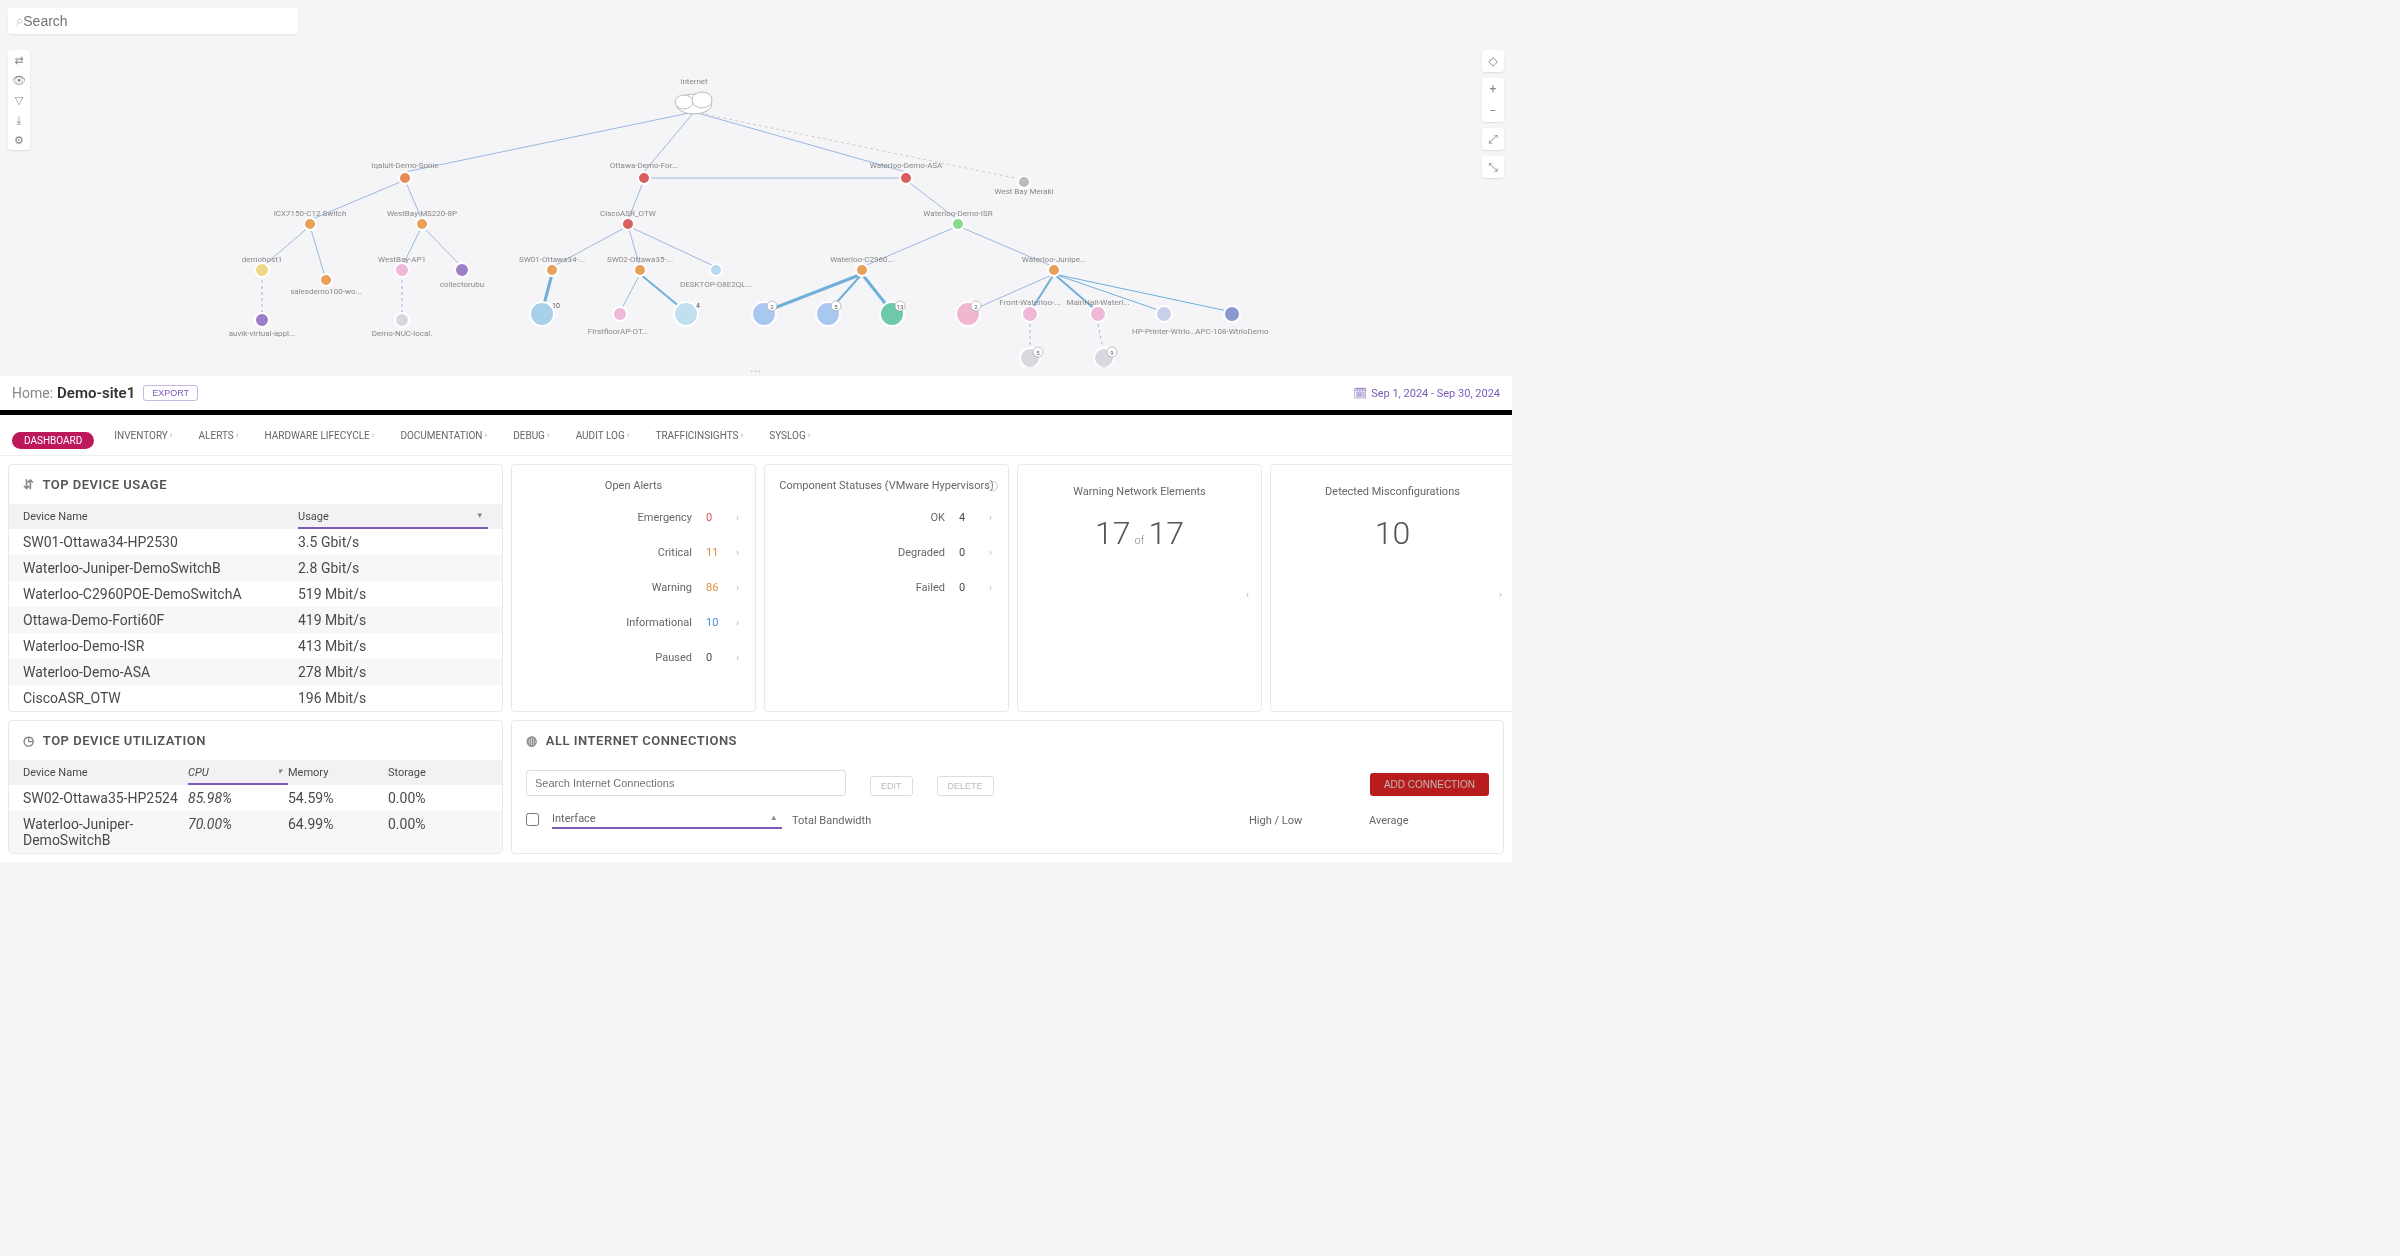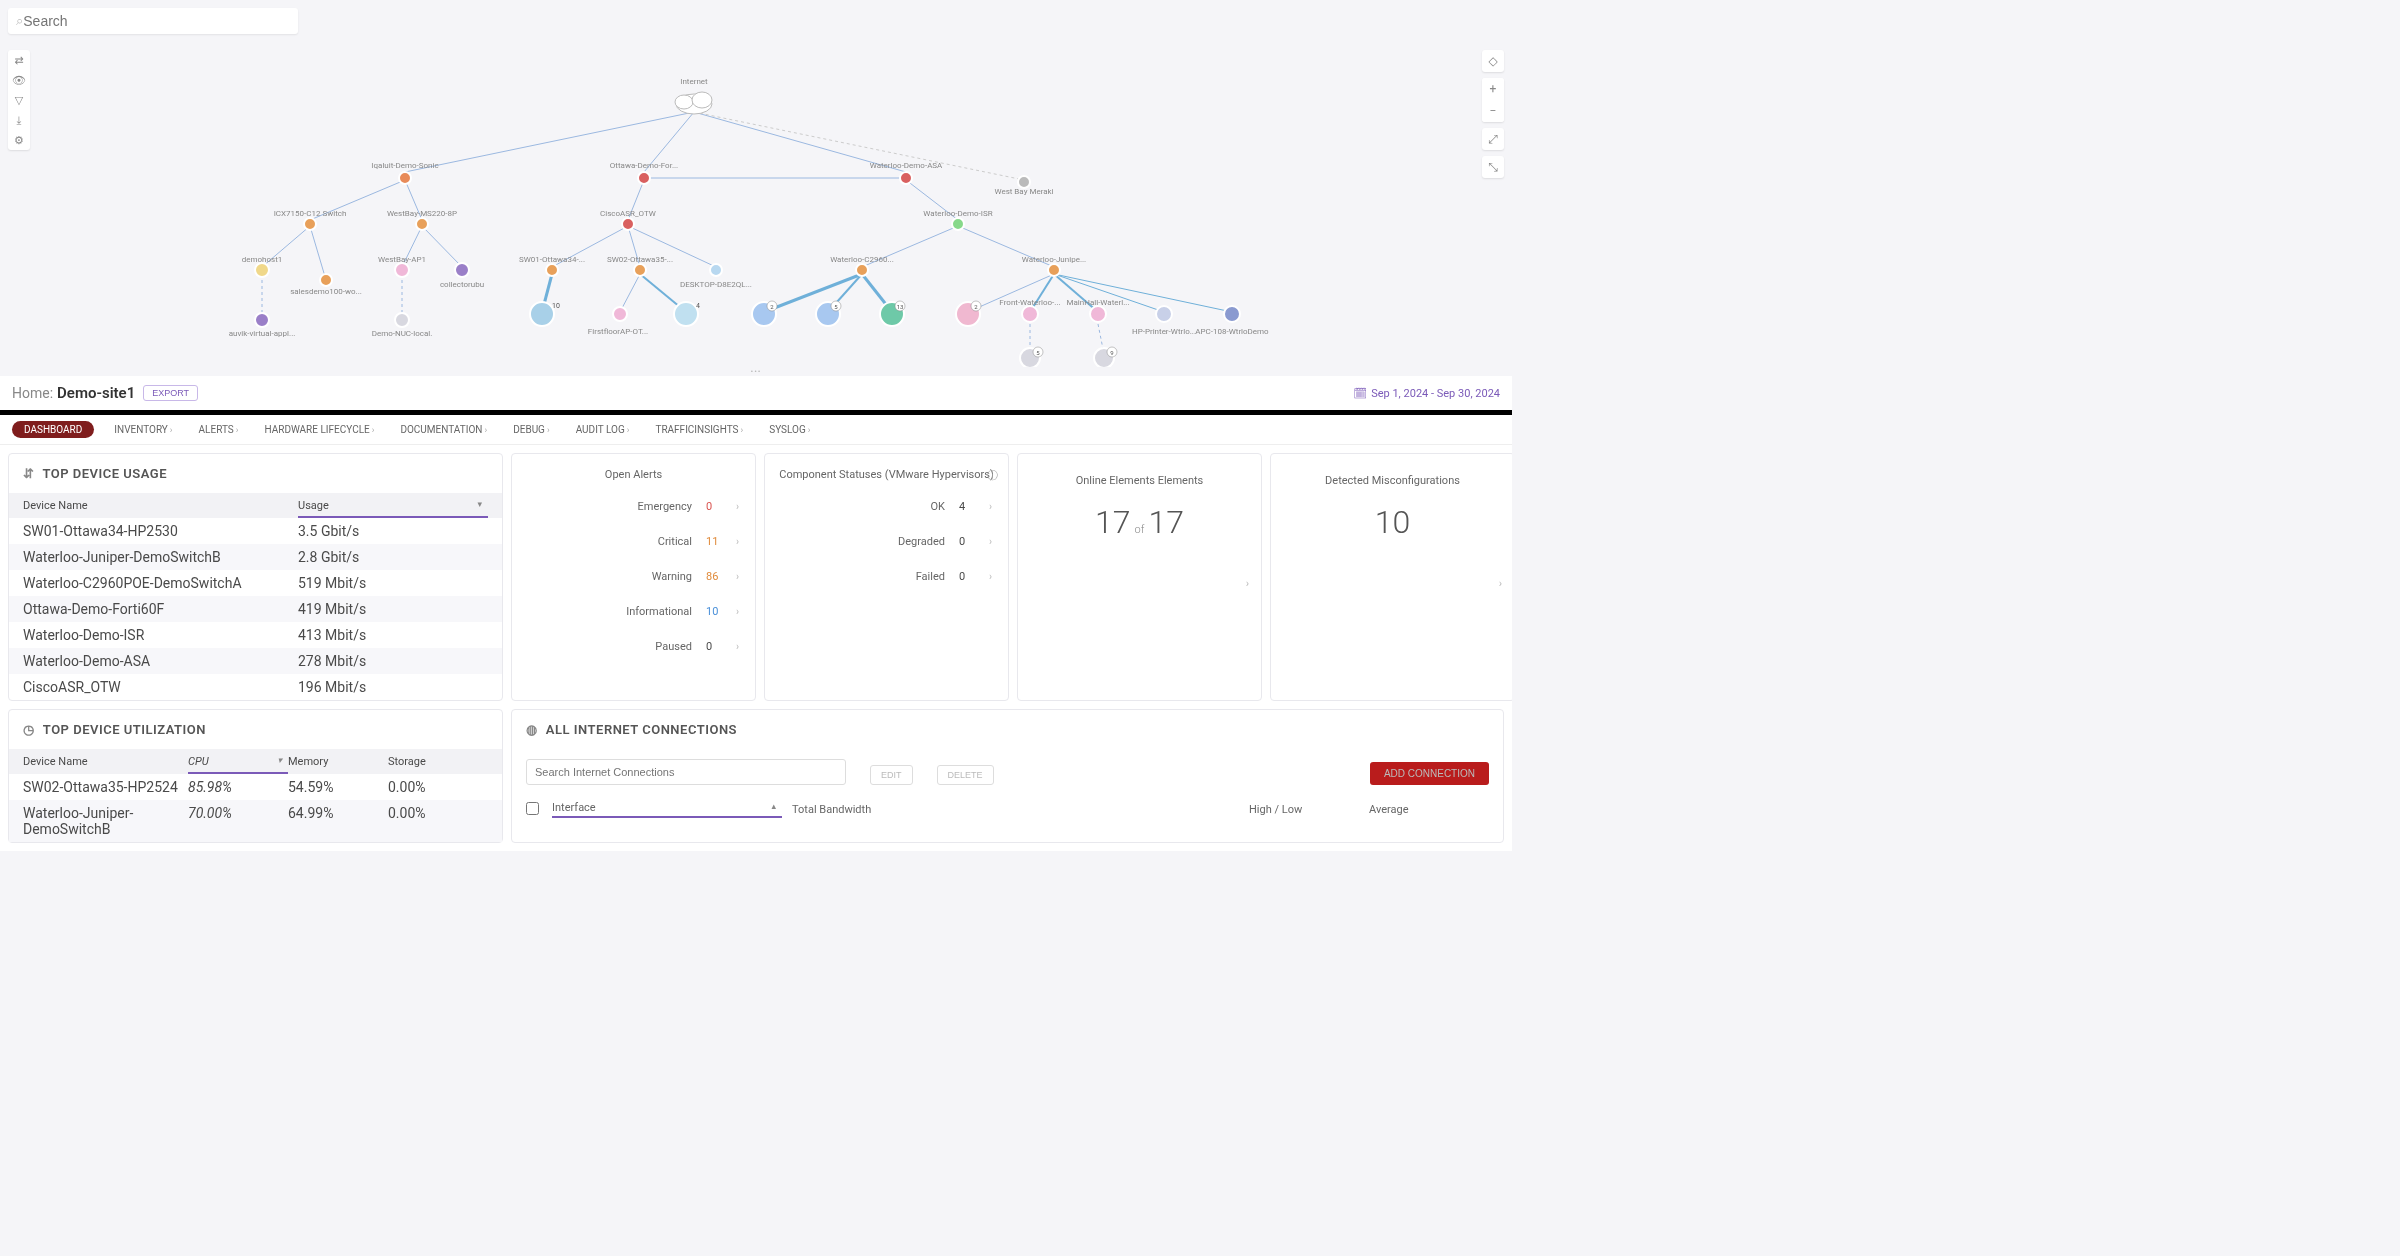--- a/index.html
+++ b/index.html
@@ -20,21 +20,21 @@
 .node-circle { stroke: #fff; stroke-width: 2; }
 .drag-handle { text-align: center; color: #bbb; font-size: 8px; letter-spacing: 1px; cursor: ns-resize; user-select: none; }
 .content { background: #fff; }
 .breadcrumb-row { display: flex; align-items: center; padding: 8px 12px; border-bottom: 5px solid #000000; }
 .bc-home { color: #888; font-size: 14px; }
 .bc-site { color: #333; font-size: 15px; font-weight: 600; margin-left: 4px; }
 .export-btn { margin-left: 8px; padding: 2px 8px; border: 1px solid #c8b8e8; color: #7b5ab8; font-size: 9px; border-radius: 3px; background: transparent; cursor: pointer; }
 .date-range { margin-left: auto; color: #7b5ab8; font-size: 11px; display: flex; align-items: center; gap: 4px; }
 .tabs-row { display: flex; gap: 14px; padding: 6px 12px; border-bottom: 1px solid #eee; font-size: 10px; align-items: center; }
 .tab { cursor: pointer; display: flex; align-items: center; gap: 2px; color: #666; padding: 3px 6px; }
-.tab.active { background: #7f1d1d; color: #fff; border-radius: 10px; padding: 3px 12px; }
+.tab.active { background: #be185d; color: #fff; border-radius: 10px; padding: 3px 12px; margin-top: 11px; }
 .chev { font-size: 9px; color: #aaa; }
 .dash-grid { padding: 8px; display: grid; grid-template-columns: 495px 245px 245px 245px 245px; gap: 8px; }
 .card { background: #fff; border: 1px solid #e8e8ed; border-radius: 4px; }
 .card-header { padding: 12px 14px; display: flex; align-items: center; gap: 8px; font-size: 13px; font-weight: 600; color: #555; letter-spacing: 0.5px; }
 .card-header .hicon { color: #888; }
 .table-head { display: flex; background: #f2f2f5; padding: 6px 14px; font-size: 11px; }
 .col-device { flex: 1; }
 .col-usage { width: 190px; position: relative; }
 .col-cpu { width: 100px; position: relative; font-style: italic; }
 .col-mem { width: 100px; }
@@ -338,21 +338,21 @@
           </div>
           <div class="alert-row">
             <div class="alert-label">Failed</div>
             <div class="alert-val">0</div>
             <div class="alert-chev">›</div>
           </div>
         </div>
     </div>
 
     <div class="card stat-card">
-      <div class="stat-label">Online Elements Elements</div>
+      <div class="stat-label">Warning Network Elements</div>
       <div class="stat-big">
         <span>17</span><span class="stat-of">of</span><span>17</span>
       </div>
       <span class="stat-chev">›</span>
     </div>
 
     <div class="card stat-card">
       <div class="stat-label">Detected Misconfigurations</div>
       <div class="stat-big">10</div>
       <span class="stat-chev">›</span>

